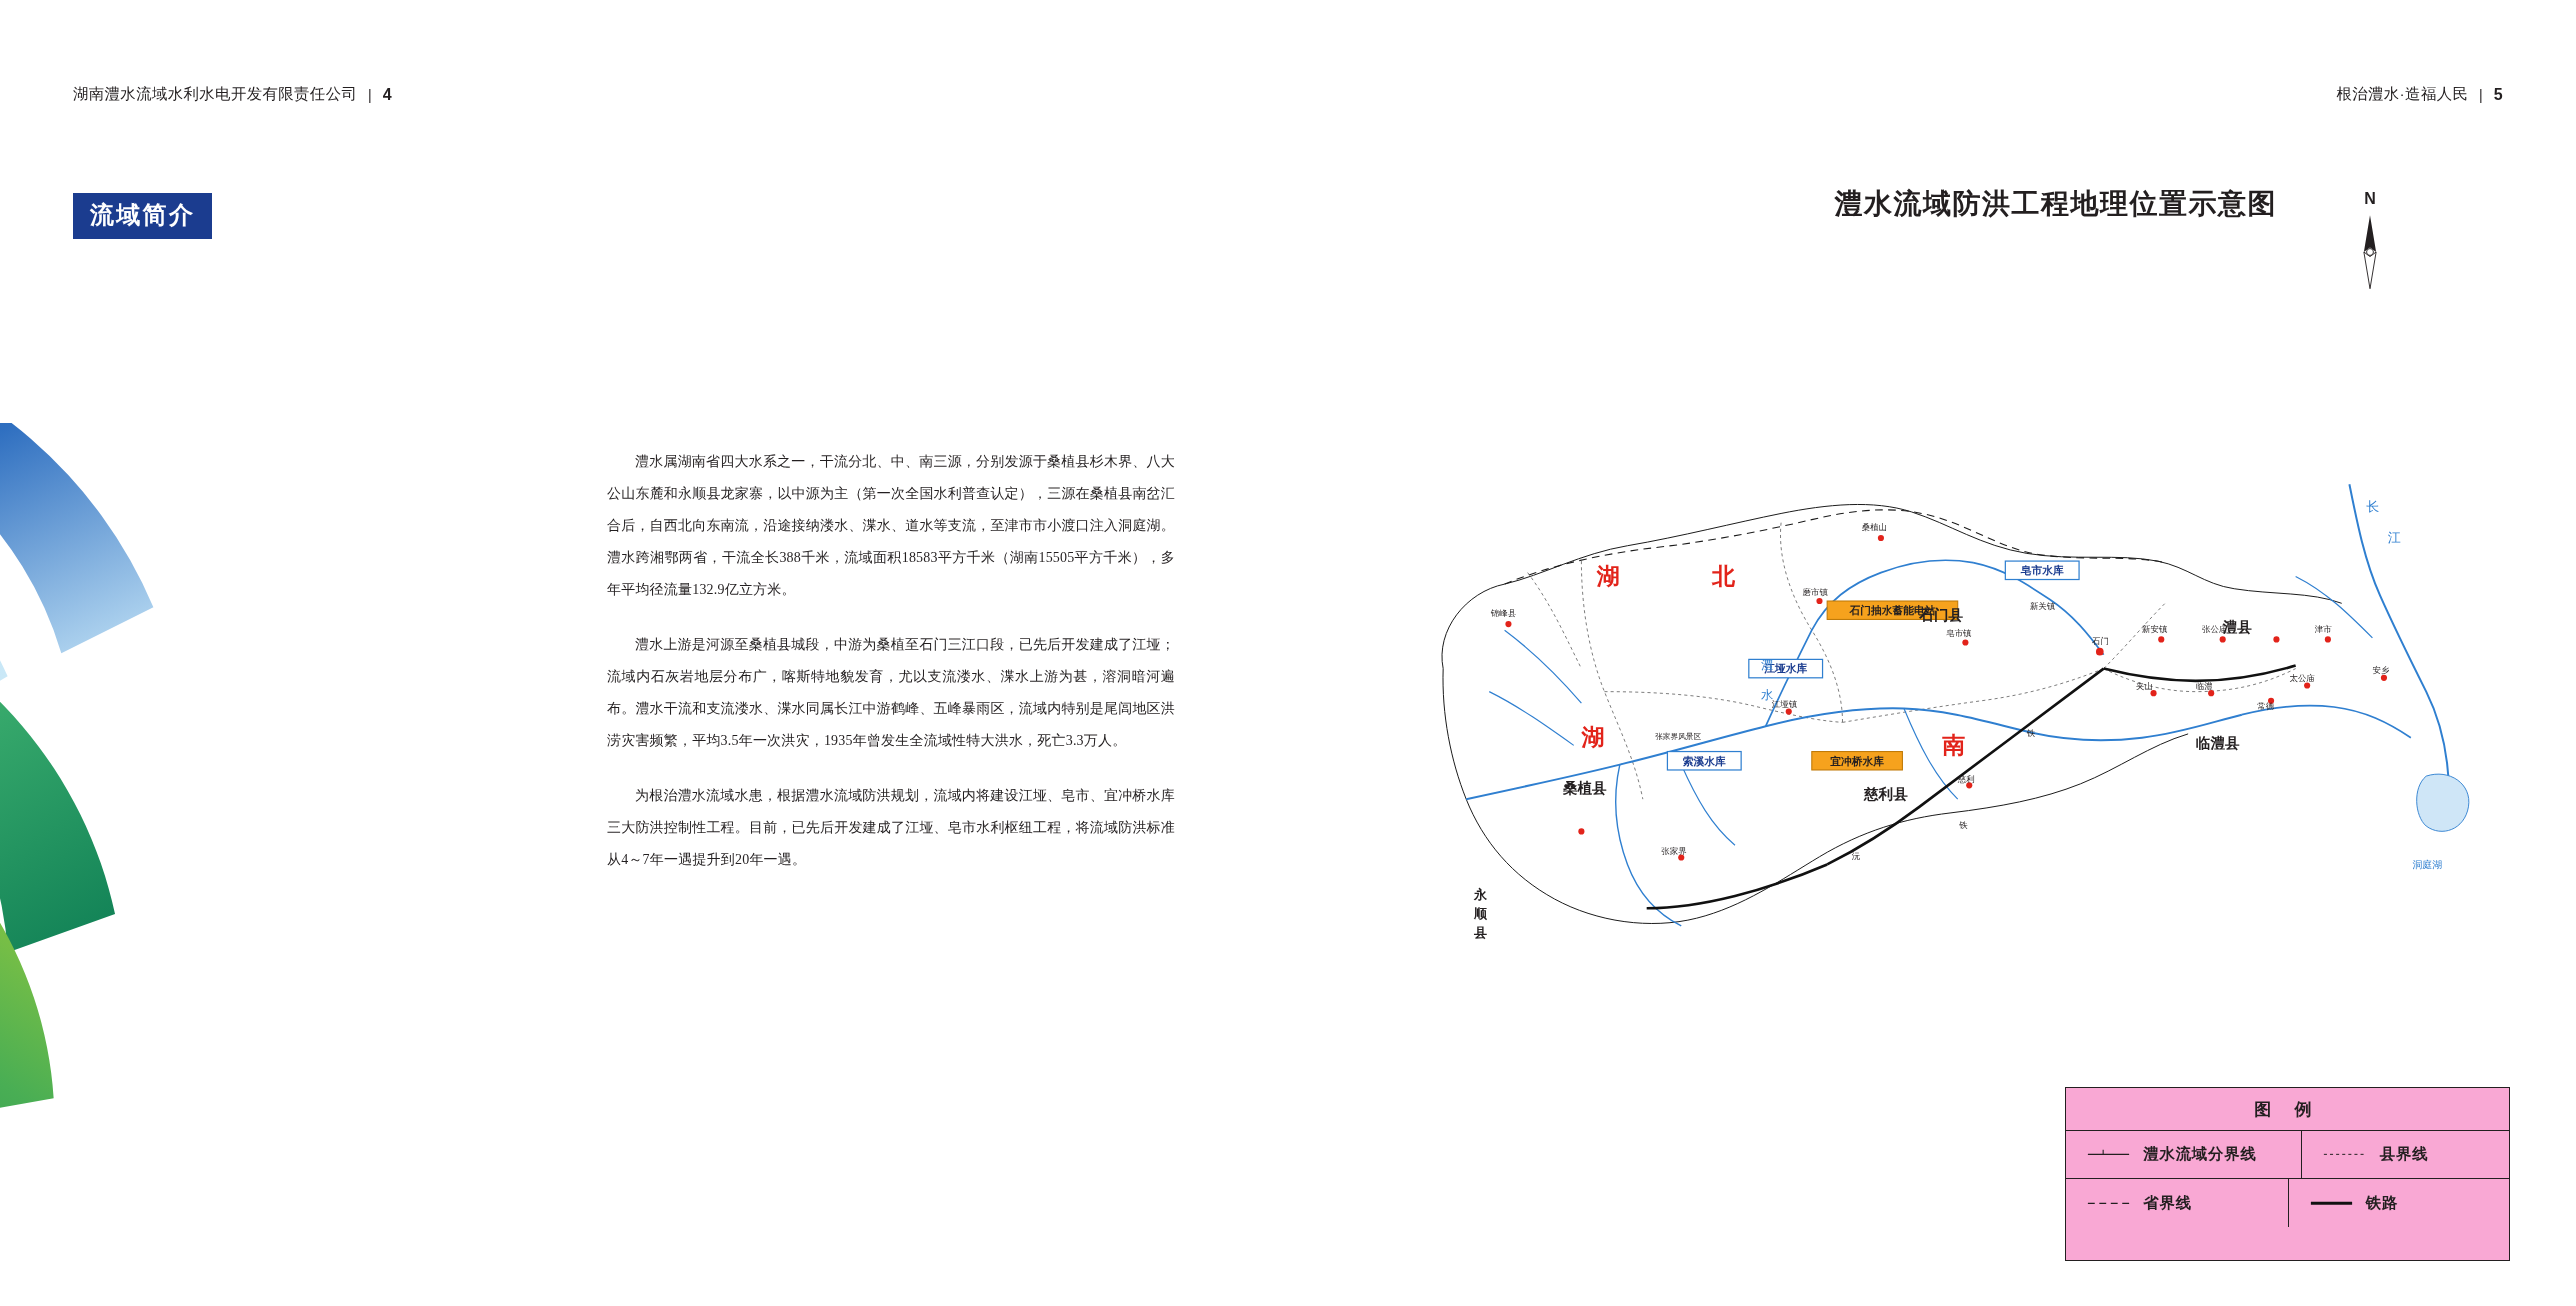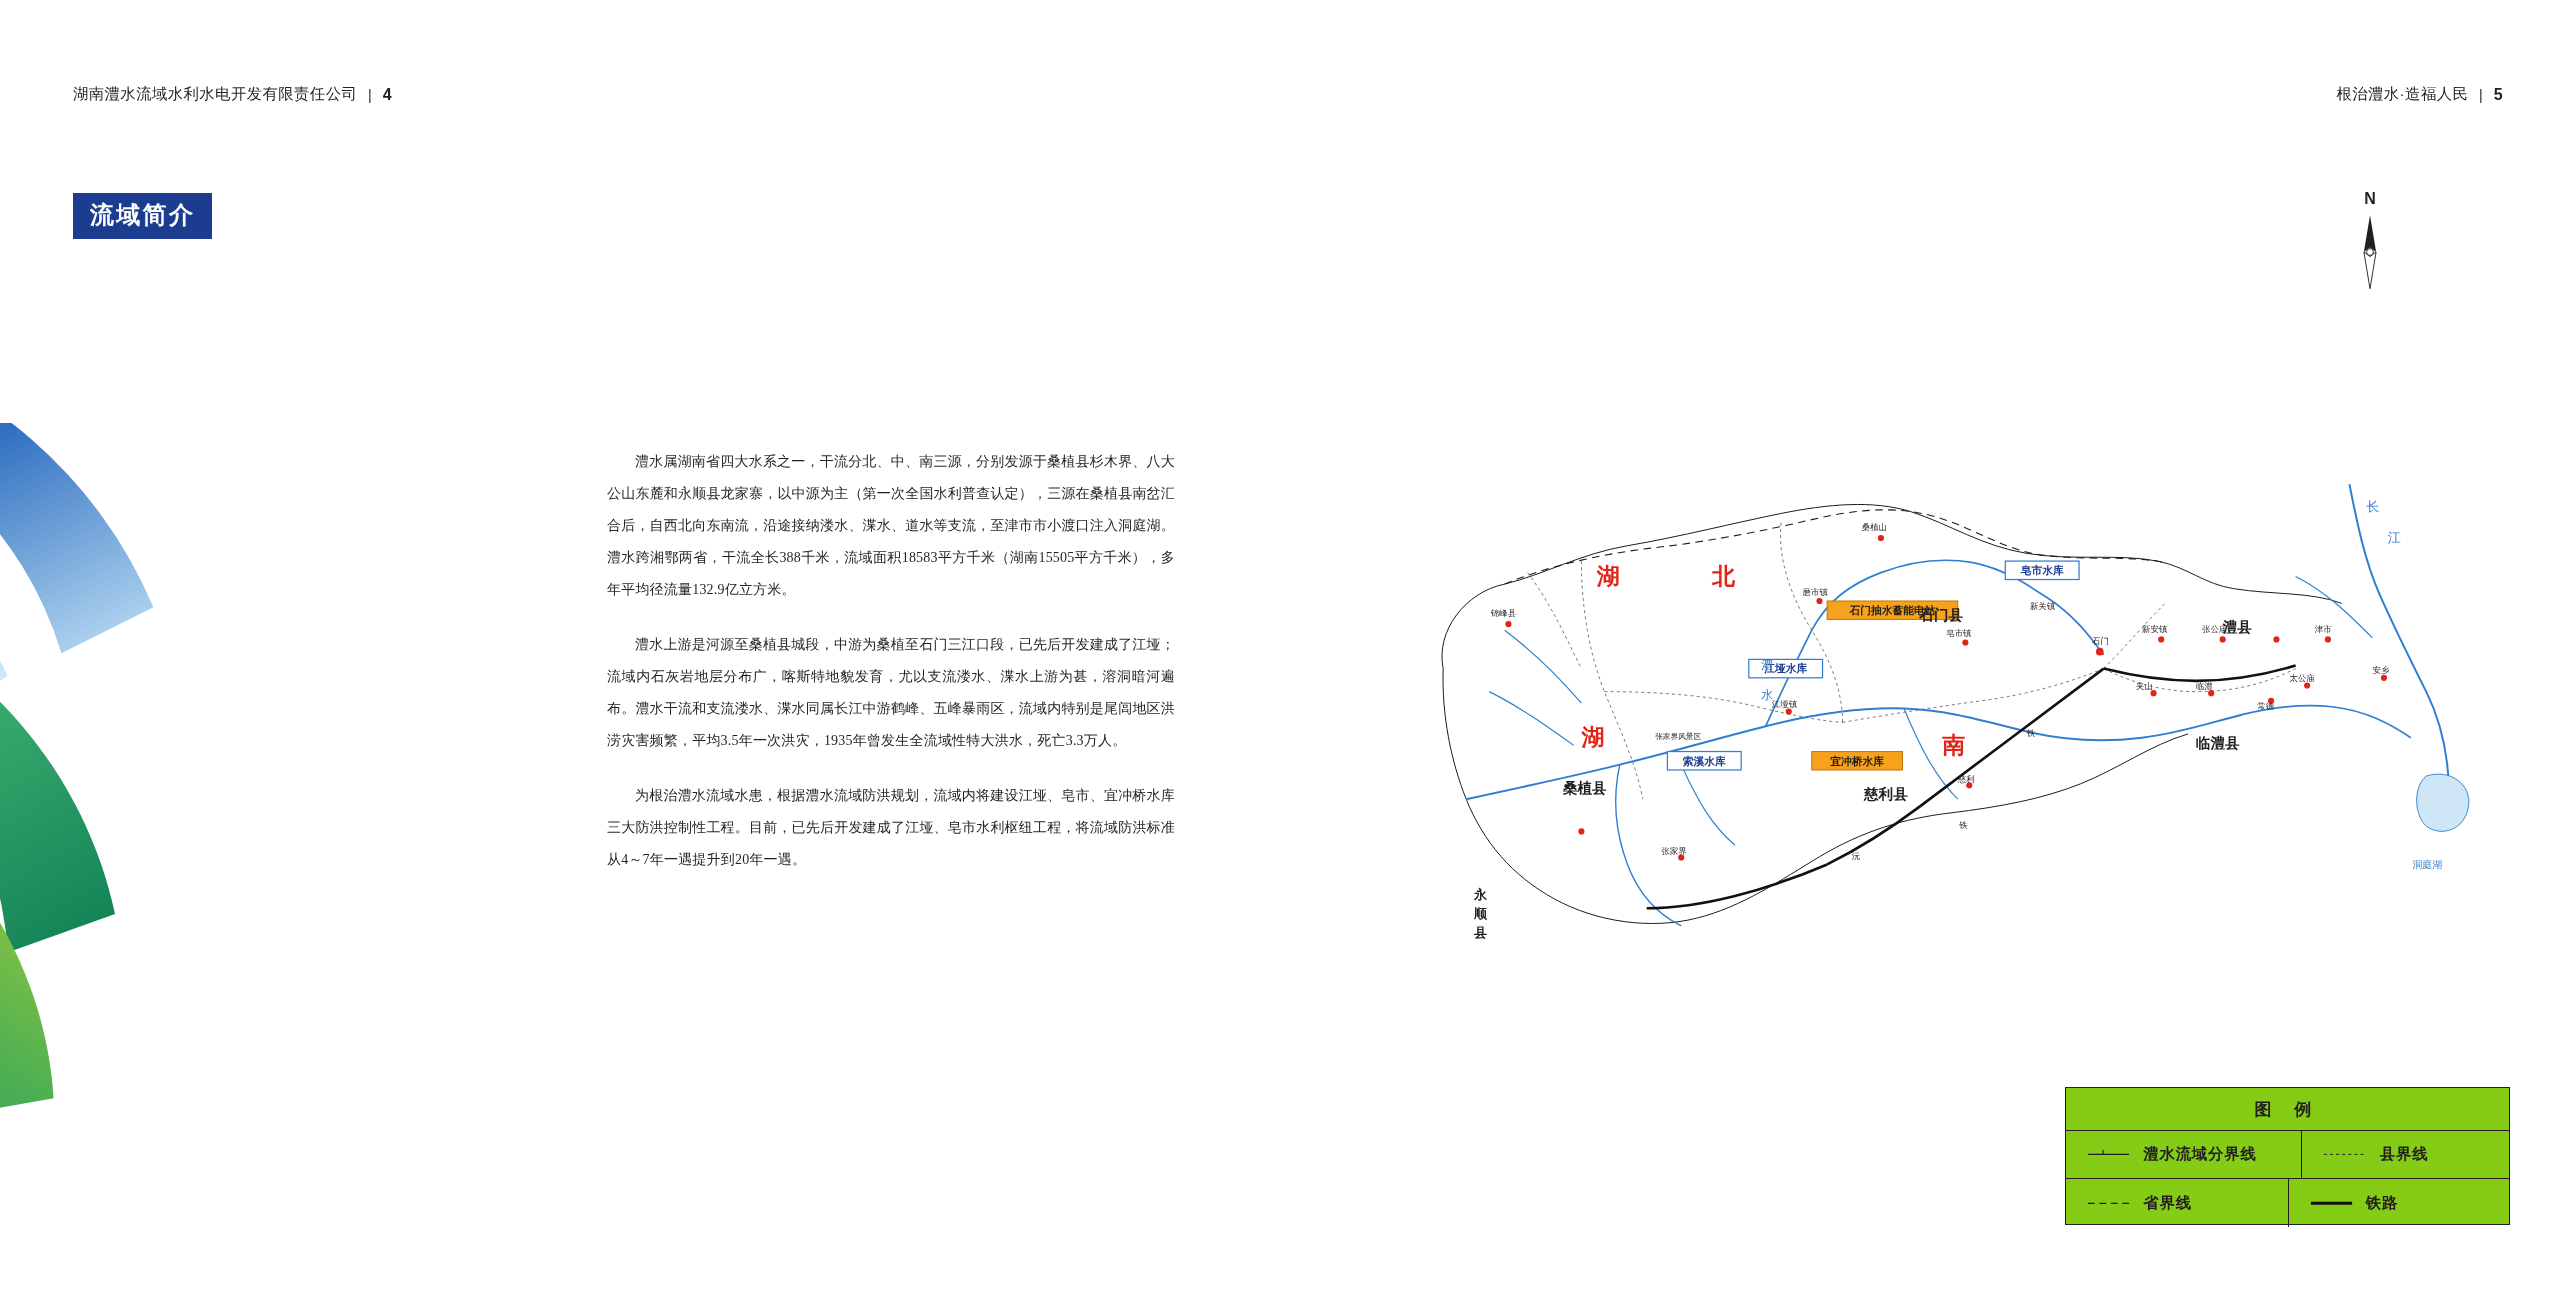--- a/index.html
+++ b/index.html
@@ -115,25 +115,24 @@
     height: 722px;
   }
   .map-wrap svg { display: block; }
 
   
   .legend {
     position: absolute;
     left: 2065px;
     top: 1071px;
     width: 445px;
-    height: 138px;
+    height: 174px;
     border: 1.2px solid #231f20;
     box-sizing: border-box;
-    background: #84cc16;
-    font-family: Liberation Serif, serif;
+    background: #f9a8d4;
   }
   .legend-title {
     height: 43px;
     border-bottom: 1.2px solid #231f20;
     display: flex;
     align-items: center;
     justify-content: center;
     font-size: 17px;
     font-weight: bold;
     letter-spacing: 9.2px;
@@ -210,20 +209,21 @@
       <path d="M -400 740 A 330 330 0 0 1 170 975 L 40 985 A 215 215 0 0 0 -400 845 Z" fill="url(#gGreen)"></path>
     </svg>
   </div>
 
   <div class="body-col">
     <p>澧水属湖南省四大水系之一，干流分北、中、南三源，分别发源于桑植县杉木界、八大公山东麓和永顺县龙家寨，以中源为主（第一次全国水利普查认定），三源在桑植县南岔汇合后，自西北向东南流，沿途接纳溇水、渫水、道水等支流，至津市市小渡口注入洞庭湖。澧水跨湘鄂两省，干流全长388千米，流域面积18583平方千米（湖南15505平方千米），多年平均径流量132.9亿立方米。</p>
     <p>澧水上游是河源至桑植县城段，中游为桑植至石门三江口段，已先后开发建成了江垭；流域内石灰岩地层分布广，喀斯特地貌发育，尤以支流溇水、渫水上游为甚，溶洞暗河遍布。澧水干流和支流溇水、渫水同属长江中游鹤峰、五峰暴雨区，流域内特别是尾闾地区洪涝灾害频繁，平均3.5年一次洪灾，1935年曾发生全流域性特大洪水，死亡3.3万人。</p>
     <p>为根治澧水流域水患，根据澧水流域防洪规划，流域内将建设江垭、皂市、宜冲桥水库三大防洪控制性工程。目前，已先后开发建成了江垭、皂市水利枢纽工程，将流域防洪标准从4～7年一遇提升到20年一遇。</p>
   </div>
 
+  <div class="map-title">澧水流域防洪工程地理位置示意图</div>
 
   <div class="compass">
     <div class="n-letter">N</div>
     <svg width="26" height="80" viewBox="0 0 34 104" xmlns="http://www.w3.org/2000/svg">
       <polygon points="17,4 25,52 17,46 9,52" fill="#231f20"></polygon>
       <polygon points="17,100 25,52 17,58 9,52" fill="#ffffff" stroke="#231f20" stroke-width="1.2"></polygon>
       <circle cx="17" cy="52" r="4.5" fill="#ffffff" stroke="#231f20" stroke-width="1.2"></circle>
     </svg>
   </div>
 

